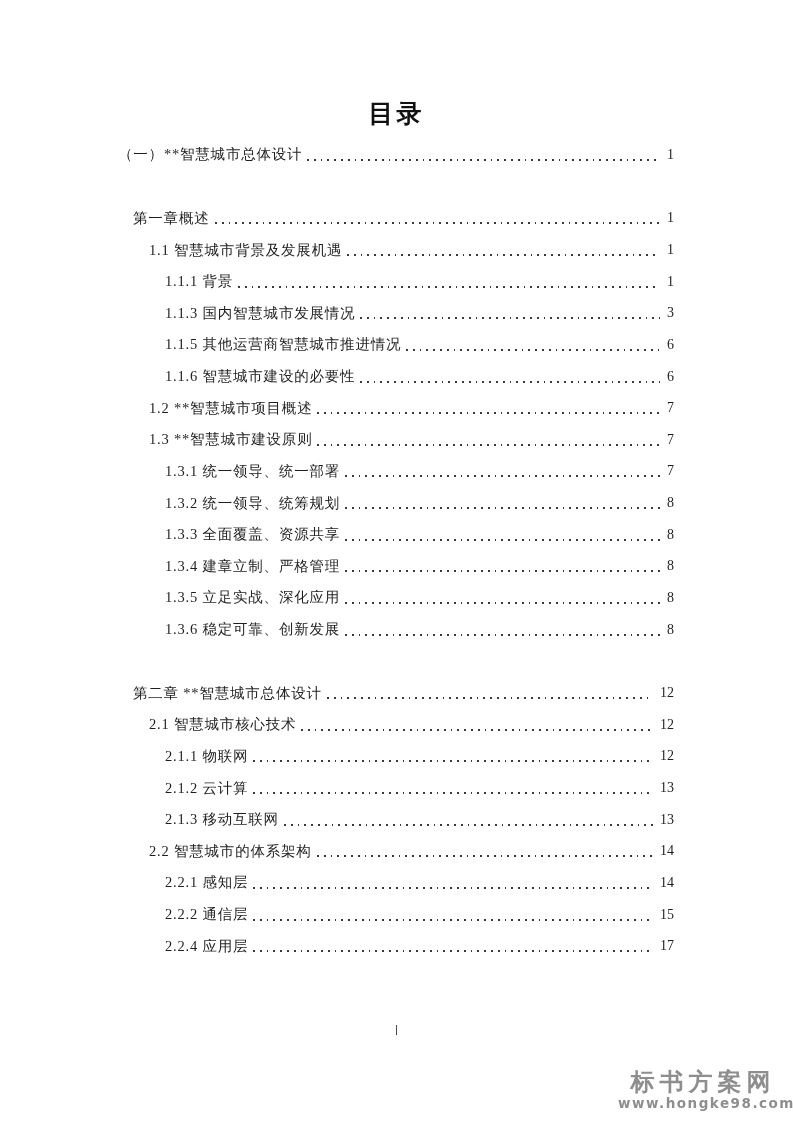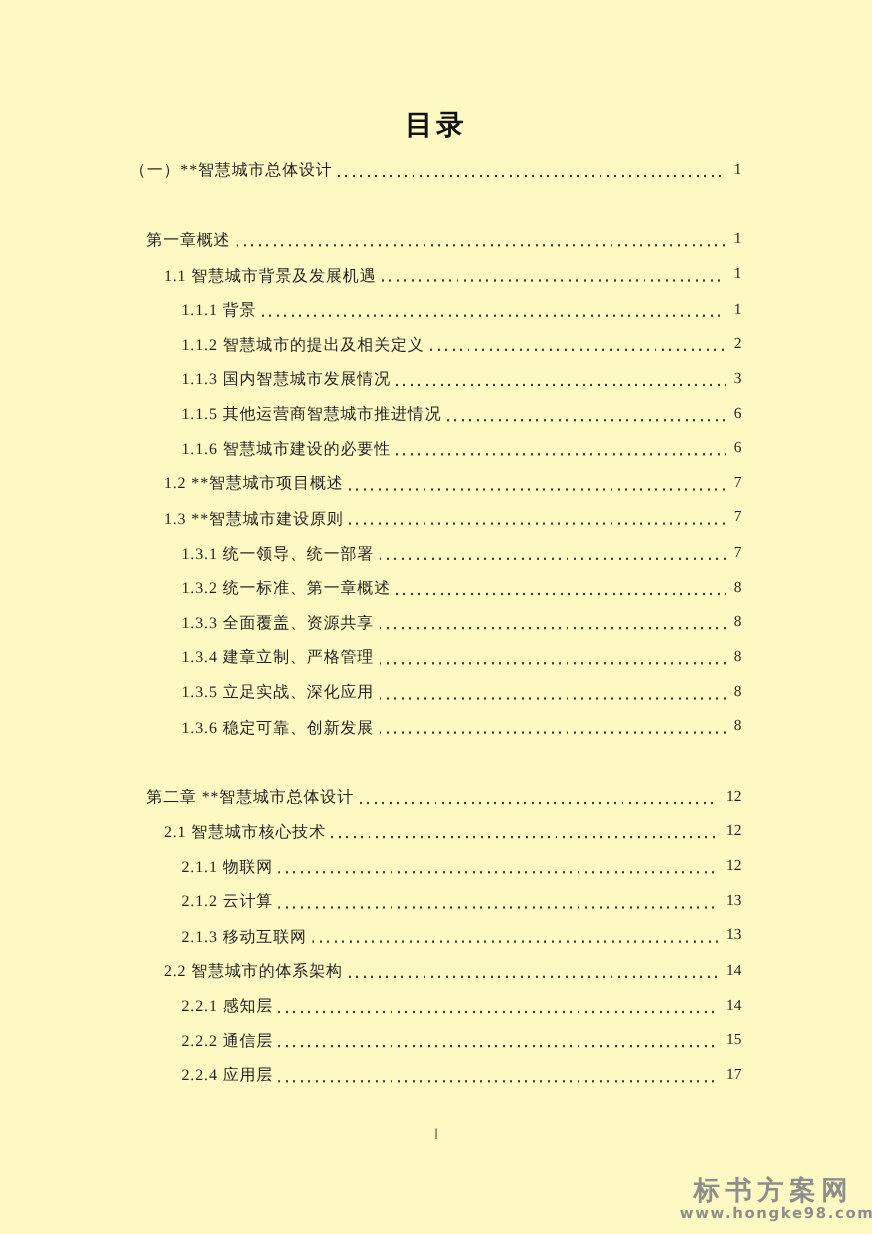--- a/index.html
+++ b/index.html
@@ -2,21 +2,21 @@
 <html><head>
 <meta charset="utf-8">
 <style>
   * { margin: 0; padding: 0; box-sizing: border-box; }
   html, body { background: #e8e8e8; }
   .page {
     position: relative;
     width: 793px;
     height: 1122px;
     margin: 0 auto;
-    background: #fef9c3;
+    background: #ffffff;
     overflow: hidden;
     font-family: "Liberation Serif", "DejaVu Serif", serif;
     color: #1f1f1f;
   }
   .doc-title {
     position: absolute;
     top: 97px;
     left: 0;
     right: 0;
     text-align: center;
@@ -123,25 +123,20 @@
     <span class="leader"></span>
     <span class="page-num">1</span>
   </div>
 
   <div class="toc-row lvl-3">
     <span class="entry-text">1.1.1 背景</span>
     <span class="leader"></span>
     <span class="page-num">1</span>
   </div>
 
-  <div class="toc-row lvl-3">
-    <span class="entry-text">1.1.2 智慧城市的提出及相关定义</span>
-    <span class="leader"></span>
-    <span class="page-num">2</span>
-  </div>
 
   <div class="toc-row lvl-3">
     <span class="entry-text">1.1.3 国内智慧城市发展情况</span>
     <span class="leader"></span>
     <span class="page-num">3</span>
   </div>
 
 
   <div class="toc-row lvl-3">
     <span class="entry-text">1.1.5 其他运营商智慧城市推进情况</span>
@@ -167,21 +162,21 @@
     <span class="page-num">7</span>
   </div>
 
   <div class="toc-row lvl-3">
     <span class="entry-text">1.3.1 统一领导、统一部署</span>
     <span class="leader"></span>
     <span class="page-num">7</span>
   </div>
 
   <div class="toc-row lvl-3">
-    <span class="entry-text">1.3.2 统一标准、第一章概述</span>
+    <span class="entry-text">1.3.2 统一领导、统筹规划</span>
     <span class="leader"></span>
     <span class="page-num">8</span>
   </div>
 
   <div class="toc-row lvl-3">
     <span class="entry-text">1.3.3 全面覆盖、资源共享</span>
     <span class="leader"></span>
     <span class="page-num">8</span>
   </div>
 

